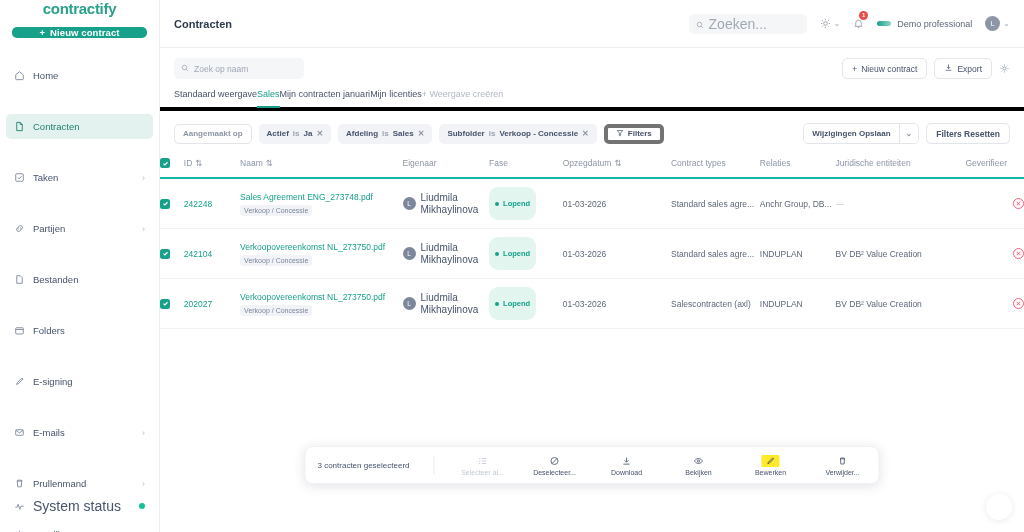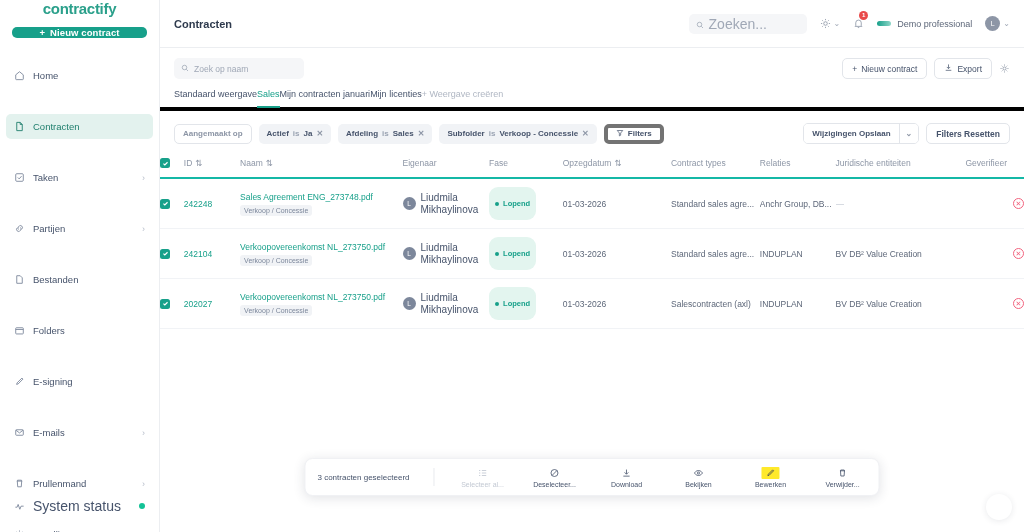--- a/index.html
+++ b/index.html
@@ -175,21 +175,21 @@
   .verify-x {
     width: 11px; height: 11px; border-radius: 50%;
     border: 1.2px solid #f2637e; color: #f2637e;
     display: flex; align-items: center; justify-content: center;
     font-size: 7px; margin-left: auto; cursor: pointer;
   }
 
   
   .bulk-bar {
     position: absolute; left: 50%; transform: translateX(-50%);
-    bottom: 36px; height: 38px;
+    bottom: 48px; height: 38px;
     background: #fff; border-radius: 8px;
     box-shadow: 0 2px 12px rgba(40,50,70,0.14);
     display: flex; align-items: center; padding: 0 12px; gap: 24px;
     border: 1px solid #f0f1f4;
   }
   .bulk-count { font-size: 8px; color: #46536b; white-space: nowrap; }
   .bulk-sep { width: 1px; height: 18px; background: #e8eaee; }
   .bulk-action {
     display: flex; flex-direction: column; align-items: center; gap: 2px;
     font-size: 7px; color: #46536b; width: 48px; cursor: pointer; position: relative;

